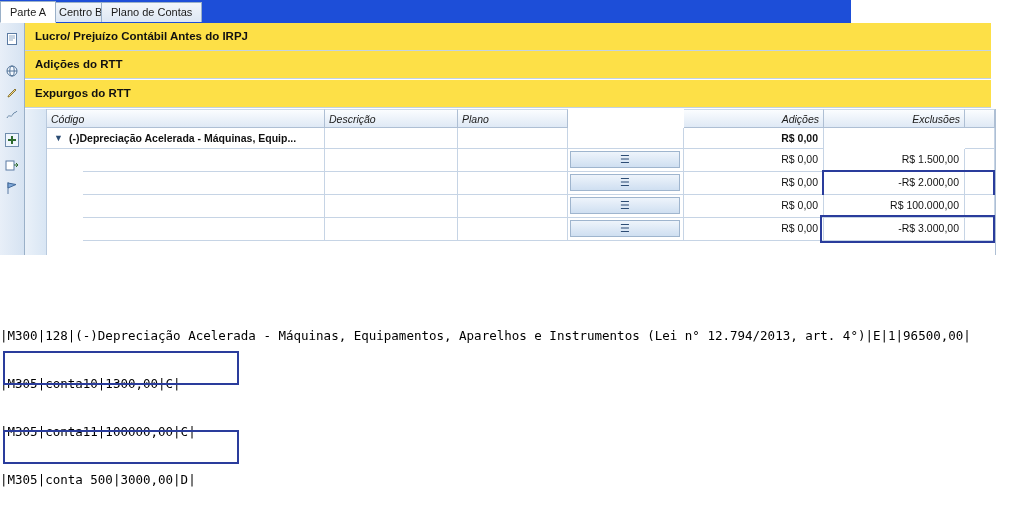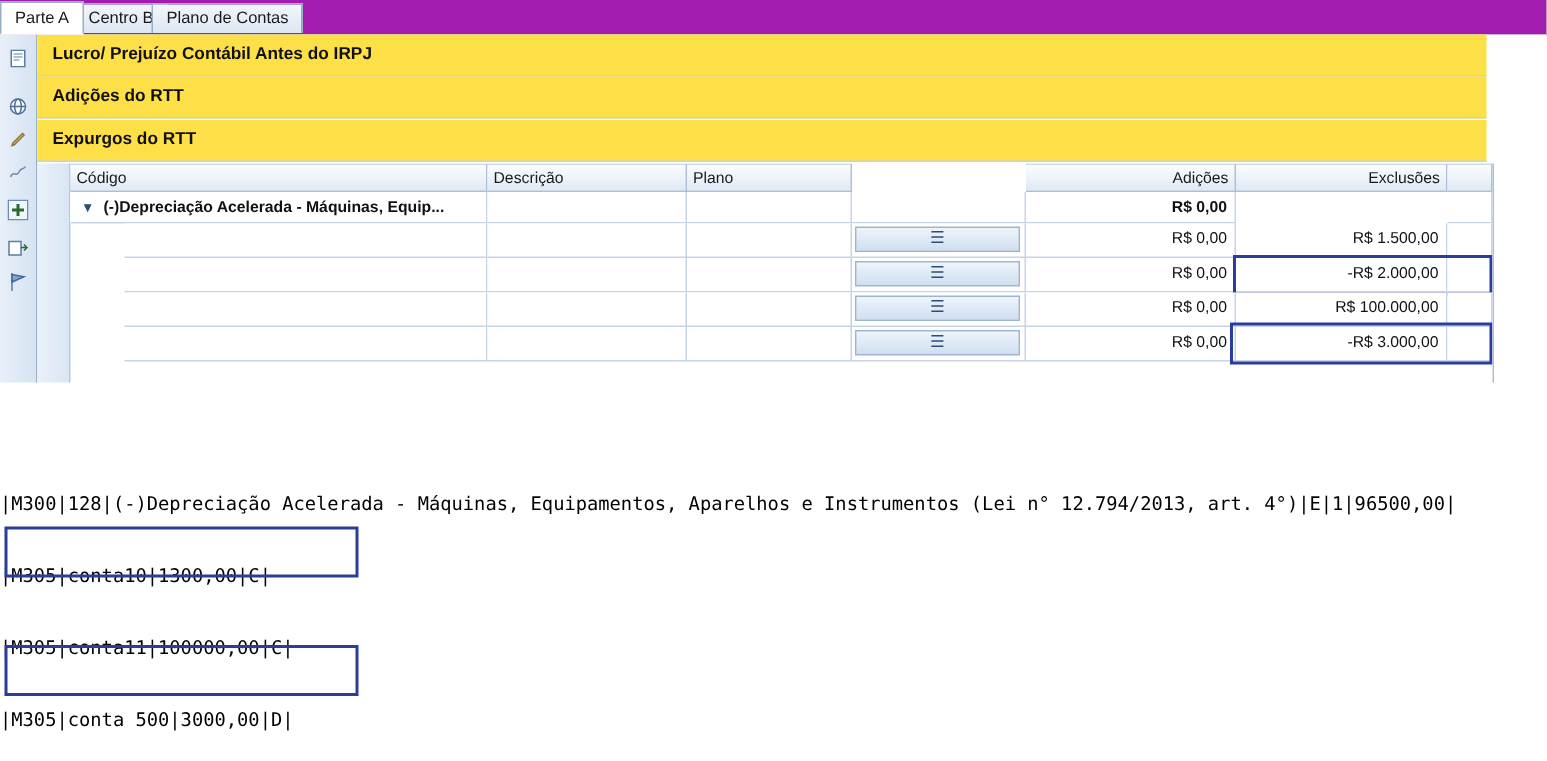--- a/index.html
+++ b/index.html
@@ -9,24 +9,24 @@
     width: 1031px;
     height: 507px;
     font-family: "Liberation Sans", sans-serif;
     overflow: hidden;
   }
 
   
   .tabstrip {
     position: absolute;
     left: 0; top: 0;
-    width: 1031px;
+    width: 851px;
     height: 23px;
     border-bottom: 1px solid #9ab0c8;
-    background: #a21caf;
+    background: #1d4ed8;
   }
   .tab {
     position: absolute;
     top: 2px;
     height: 20px;
     line-height: 19px;
     font-size: 11px;
     color: #1a1a1a;
     padding: 0 9px;
     border: 1px solid #9ab0c8;
@@ -112,20 +112,21 @@
     box-sizing: border-box;
   }
 
   
   .hdr {
     position: absolute;
     left: 22px;
     top: 86px;
     height: 19px;
     width: 948px;
+    font-style: italic;
   }
   .hdr .cell {
     position: absolute;
     top: 0;
     height: 19px;
     line-height: 18px;
     font-size: 10.5px;
     color: #1b1b1b;
     background: linear-gradient(to bottom, #fbfdff 0%, #dfe9f5 100%);
     border-right: 1px solid #aebfd4;

